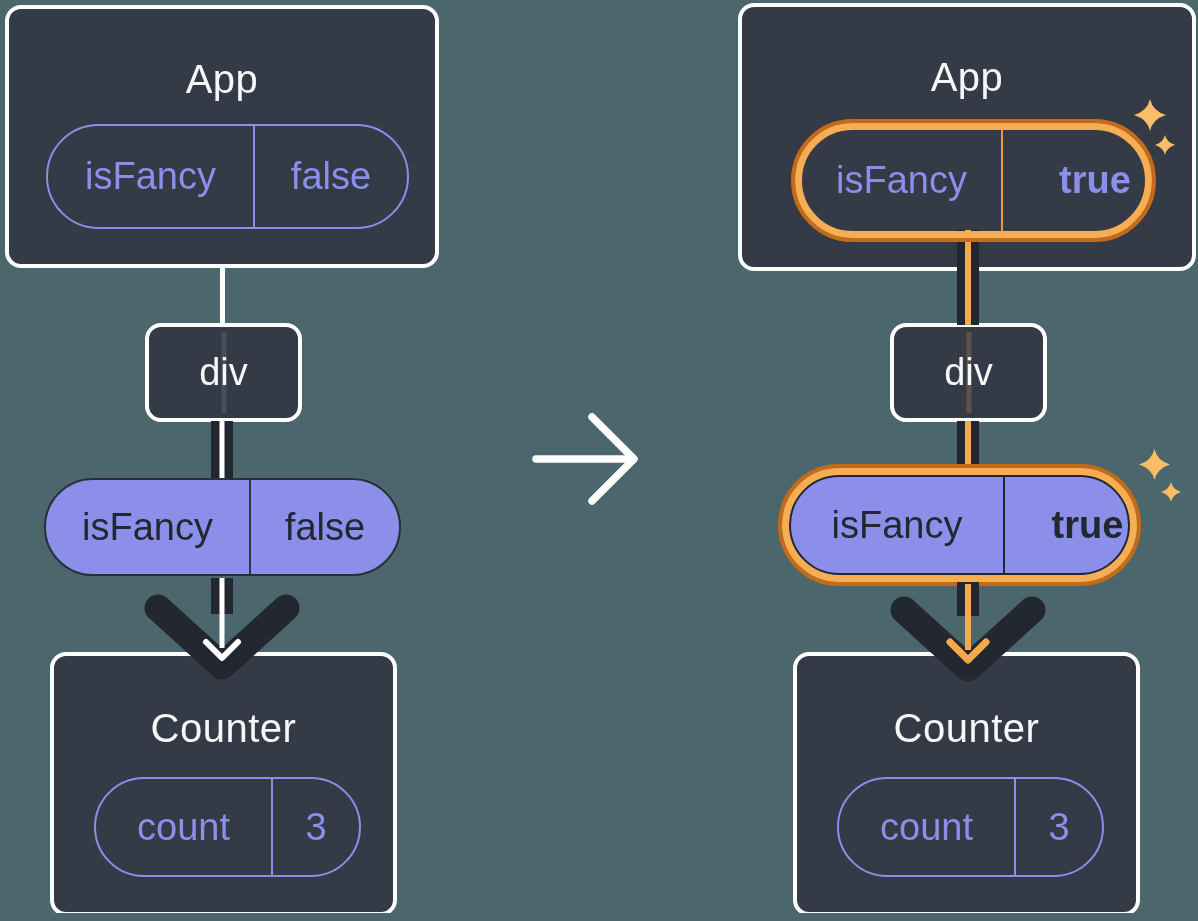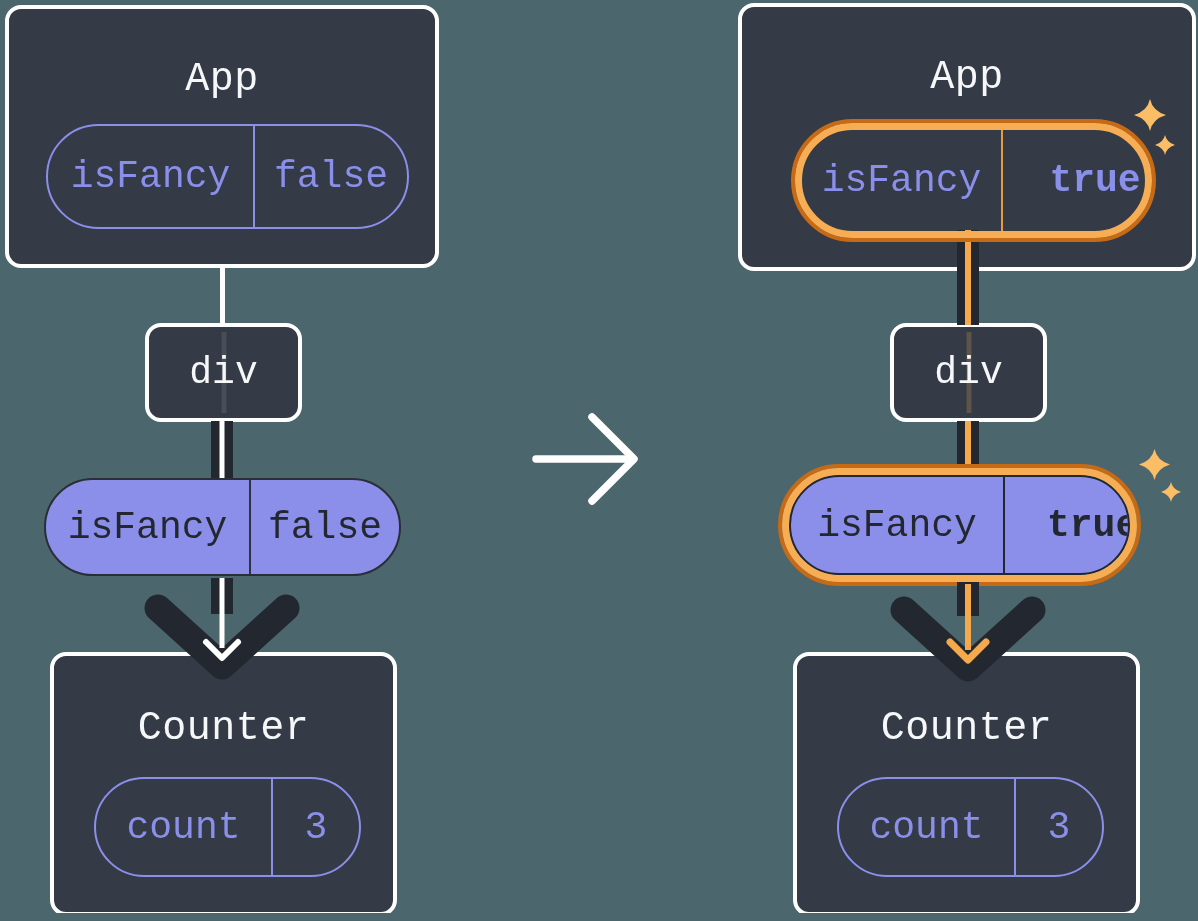--- a/index.html
+++ b/index.html
@@ -1,17 +1,17 @@
 <!DOCTYPE html>
 <html><head>
 <meta charset="utf-8">
 <style>
   html,body{margin:0;padding:0;background:#4C666E;}
   .canvas{position:relative;width:1198px;height:913px;background:#4C666E;overflow:hidden;
-          font-family:Liberation Mono, monospace;}
+          font-family:Liberation Sans, sans-serif;}
 
   
   .box{position:absolute;background:#343A46;border:4px solid #FFFFFF;border-radius:16px;
        box-sizing:border-box;}
   .box-title{position:absolute;left:0;width:100%;text-align:center;color:#F6F7F9;
              font-size:40px;font-weight:500;letter-spacing:.5px;}
   .div-label{position:absolute;inset:0;display:flex;align-items:center;justify-content:center;
              color:#F6F7F9;font-size:38px;font-weight:500;border-radius:14px;}
   .ghost-line{position:absolute;left:50%;transform:translateX(-50%);top:5px;bottom:5px;width:5px;}
   .ghost-white{background:rgba(255,255,255,0.10);}

